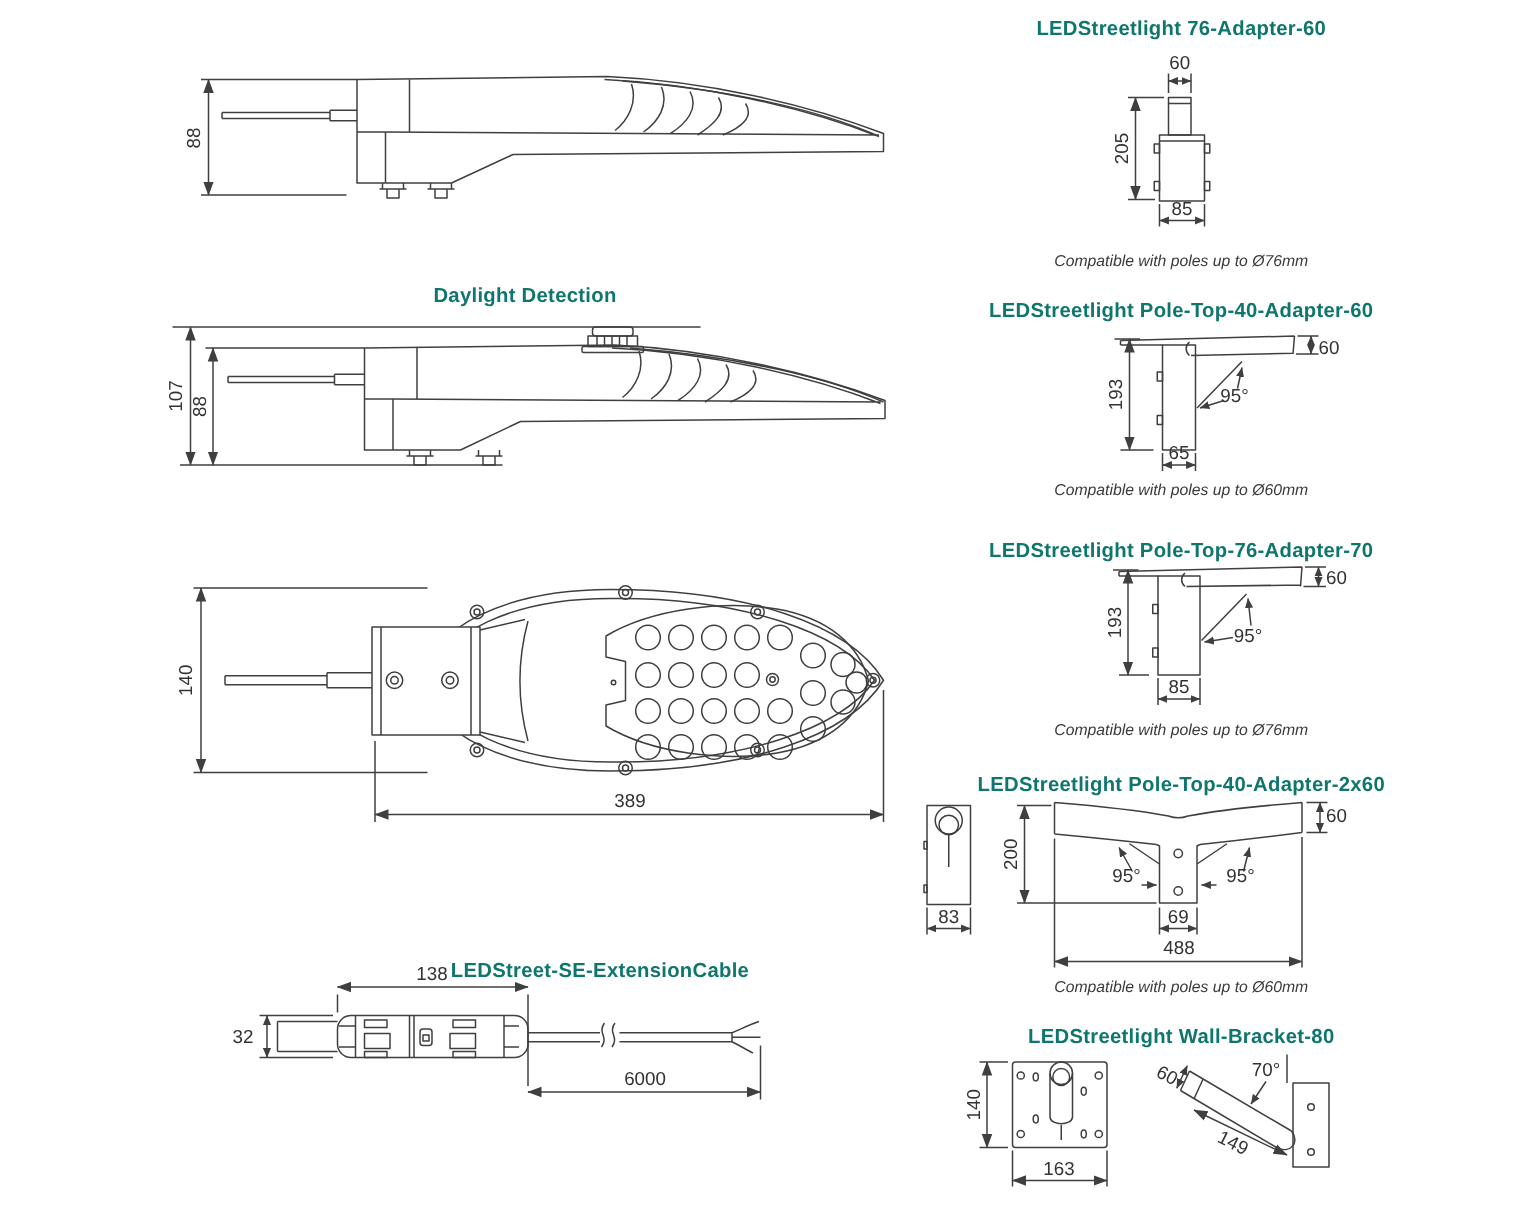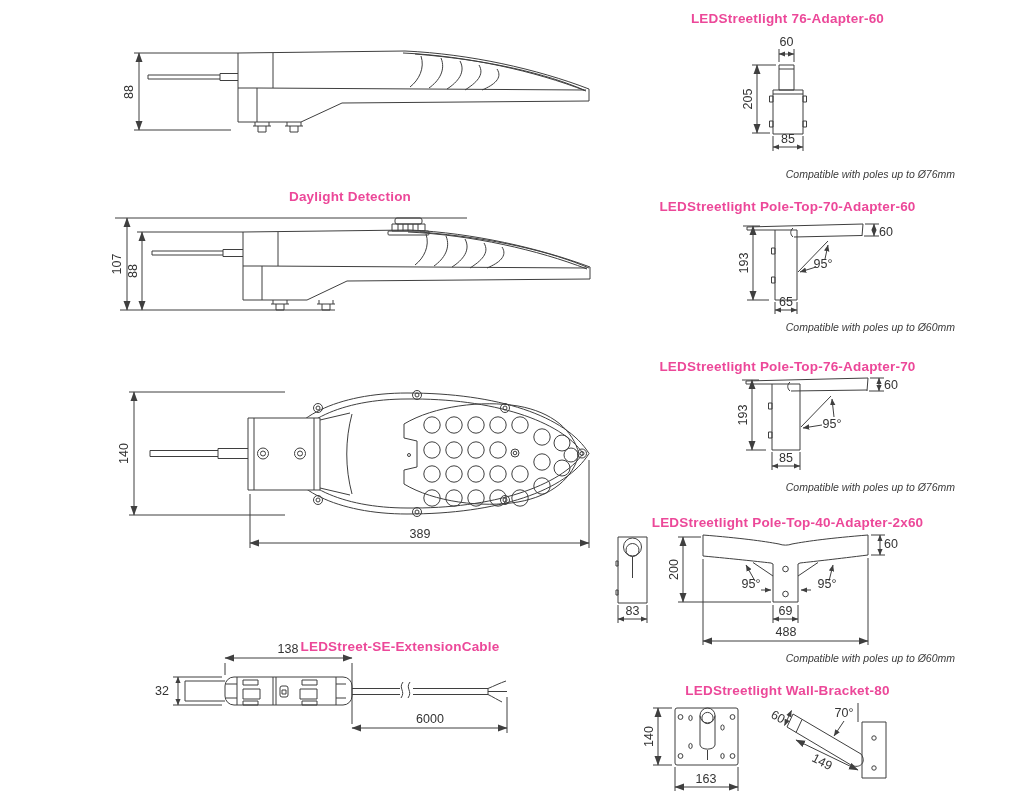--- a/index.html
+++ b/index.html
@@ -3,22 +3,22 @@
 <meta charset="utf-8">
 <style>
   html,body { margin:0; padding:0; }
   body { width:1024px; height:806px; background:#ffffff; position:relative; overflow:hidden;
          font-family:"Liberation Sans", sans-serif; }
   .abs { position:absolute; }
   svg g.st { stroke:#3f3f3f; fill:none; stroke-width:1; stroke-linejoin:round; }
   svg .wf { fill:#ffffff; stroke:#3f3f3f; stroke-width:1; }
   svg .mask { fill:#ffffff; stroke:none; }
   svg text { font-family:"Liberation Sans", sans-serif; font-size:12.5px; fill:#333333; stroke:none; }
-  .title { position:absolute; font-size:13.5px; font-weight:600; color:#ec4899; text-align:center; letter-spacing:.2px; }
-  .note  { position:absolute; font-size:10.5px; font-style:italic; color:#3a3a3a; text-align:right; }
+  .title { position:absolute; font-size:13.5px; font-weight:600; color:#0f766e; text-align:center; letter-spacing:.2px; }
+  .note  { position:absolute; font-size:10.5px; font-style:italic; color:#3a3a3a; text-align:center; }
 </style>
 </head>
 <body>
 
 <svg width="0" height="0" style="position:absolute">
   <defs>
     <marker id="ar" markerWidth="10" markerHeight="8" refX="9" refY="4" orient="auto-start-reverse">
       <path d="M0,0.5 L9.5,4 L0,7.5 Z" fill="#3f3f3f"></path>
     </marker>
     <marker id="ar2" markerWidth="7" markerHeight="6" refX="6.3" refY="3" orient="auto-start-reverse">
@@ -178,21 +178,21 @@
     <line x1="79" y1="19" x2="94" y2="19" marker-start="url(#ar2)" marker-end="url(#ar2)"></line>
     <line x1="57" y1="30" x2="57" y2="98" marker-start="url(#ar)" marker-end="url(#ar)"></line>
     <line x1="73" y1="112" x2="103" y2="112" marker-start="url(#ar2)" marker-end="url(#ar2)"></line>
   </g>
   <text x="86.5" y="11" text-anchor="middle">60</text>
   <text x="48" y="68" text-anchor="middle" transform="rotate(-90 48 64)">205</text>
   <text x="88" y="108" text-anchor="middle">85</text>
 </svg>
 <div class="note" style="left:620px;top:168px;width:335px">Compatible with poles up to Ø76mm</div>
 
-<div class="title" style="left:620px;top:199px;width:335px">LEDStreetlight Pole-Top-70-Adapter-60</div>
+<div class="title" style="left:620px;top:199px;width:335px">LEDStreetlight Pole-Top-40-Adapter-60</div>
 <svg class="abs" style="left:690px;top:215px" width="215" height="101" viewBox="0 0 215 101">
   <g class="st">
     <path d="M57,12 L173,9 M57,12 L57,15 M57,15 L85,15 M173,9 L172,21 M104,22 L172,20.5 M103,13 C100,15.5 100,19.5 103,22"></path>
     <rect x="85" y="15" width="22" height="70"></rect>
     <path d="M108,57 L138,26"></path>
     <rect x="81.5" y="33" width="3.5" height="6"></rect>
       <rect x="81.5" y="62" width="3.5" height="6"></rect>
     <path d="M53,11 L70,11 M57,85 L79,85 M175,9 L189,9 M174,21 L189,21 M85,87 L85,99 M107,87 L107,99"></path>
     <line x1="63" y1="11" x2="63" y2="85" marker-start="url(#ar)" marker-end="url(#ar)"></line>
     <line x1="184" y1="9" x2="184" y2="21" marker-start="url(#ar2)" marker-end="url(#ar2)"></line>

